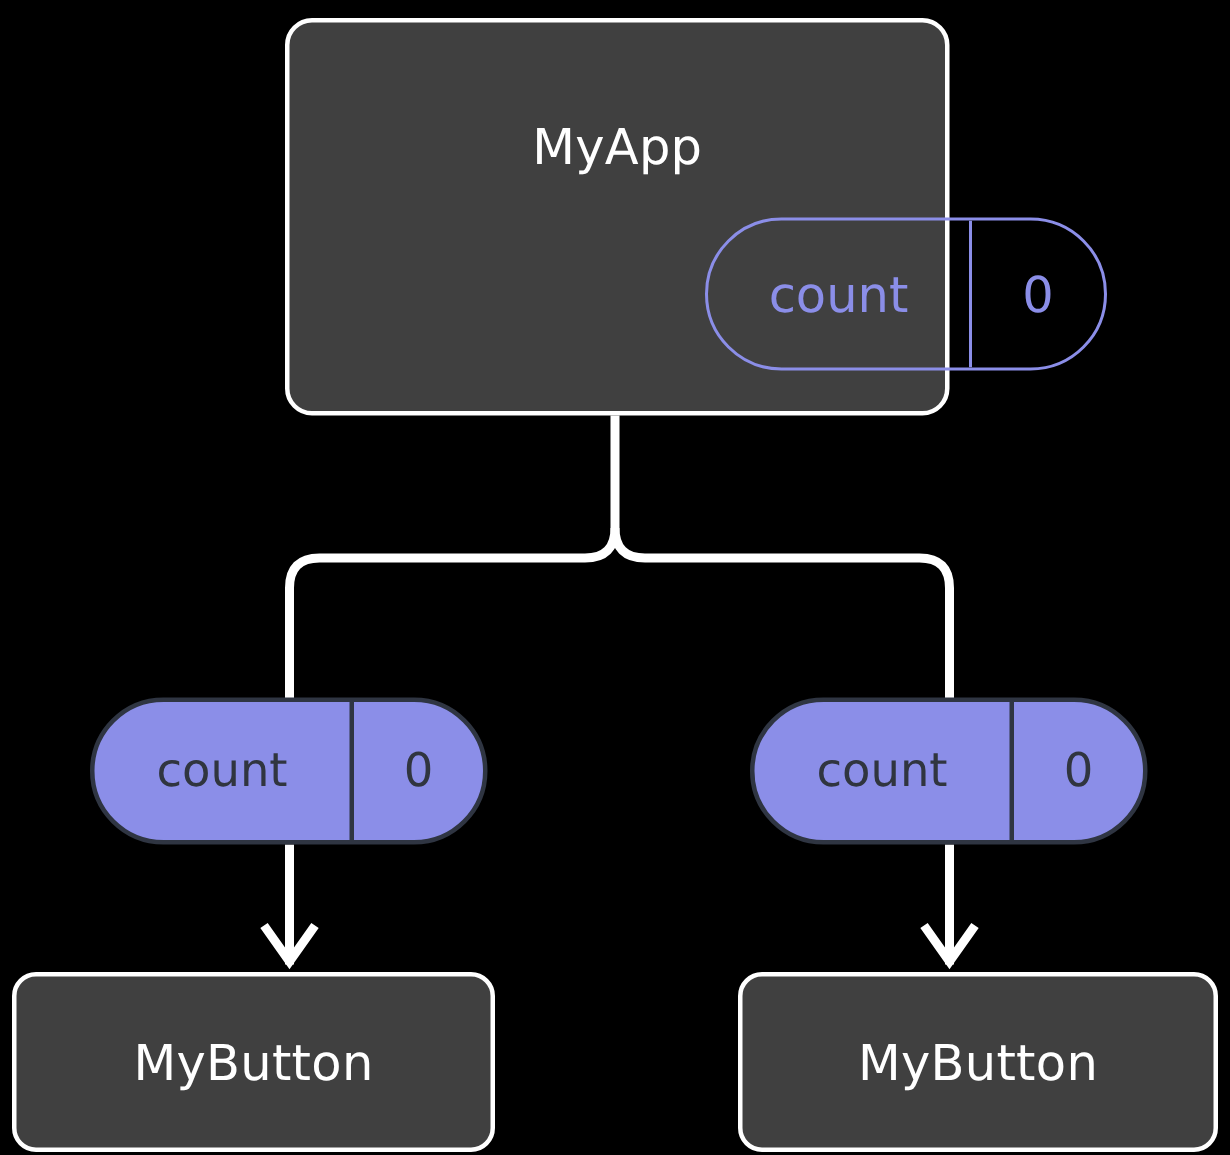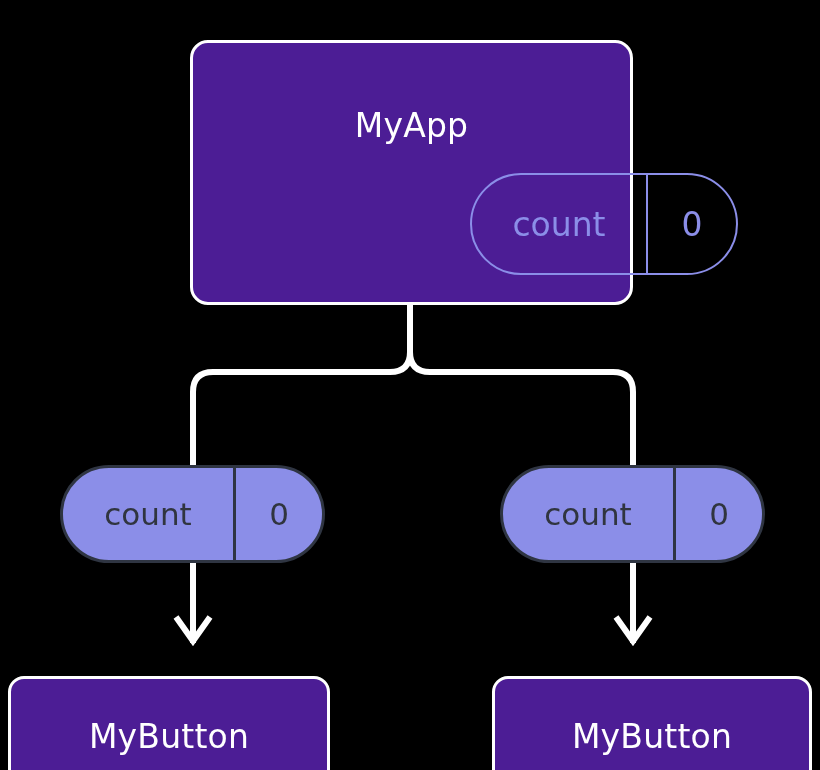--- a/index.html
+++ b/index.html
@@ -25,27 +25,26 @@
     top: 0;
     width: 820px;
     height: 770px;
     pointer-events: none;
   }
 
   
   .comp-box {
     position: absolute;
     box-sizing: border-box;
-    background: #4c1d95;
+    background: #404040;
     border: 3px solid #ffffff;
     border-radius: 16px;
     display: flex;
     align-items: center;
     justify-content: center;
-    margin-top: 28px;
   }
   .comp-title {
     color: #ffffff;
     font-size: 33px;
     font-weight: 400;
     letter-spacing: 0.2px;
     line-height: 1;
     white-space: nowrap;
   }
 

